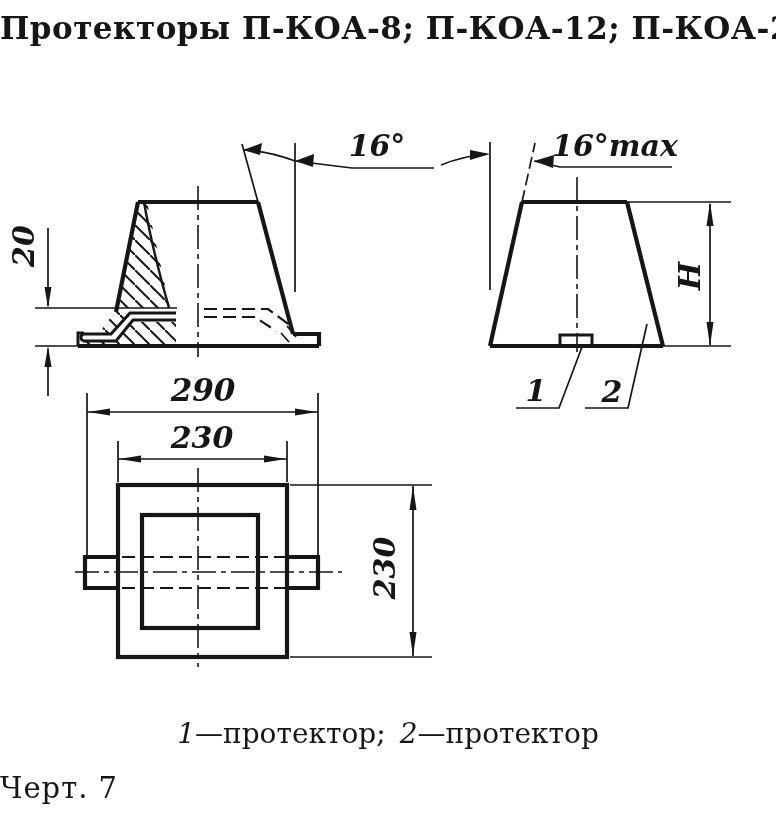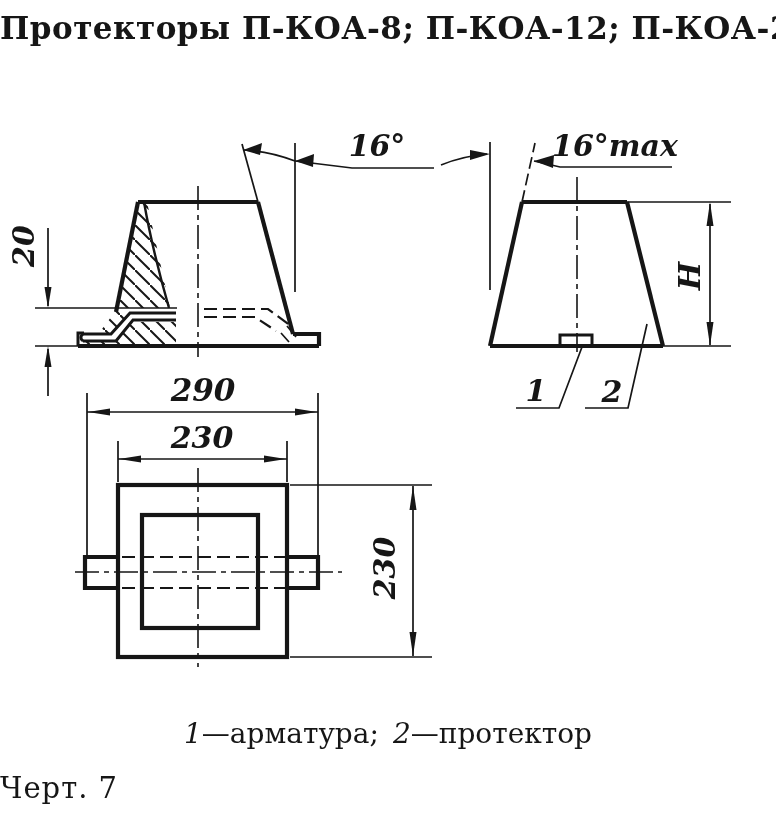--- a/index.html
+++ b/index.html
@@ -135,18 +135,18 @@
 
       <path class="ln w2" d="M 290,485 L 432,485 M 290,657 L 432,657"></path>
       <path class="ln w2" d="M 413,486 L 413,656"></path>
       <polygon class="arr" points="413,486 409.5,510 416.5,510"></polygon>
       <polygon class="arr" points="413,656 409.5,632 416.5,632"></polygon>
       <text class="dim" x="385" y="578" transform="rotate(-90 385 568)">230</text>
     </g>
   </svg>
 
   <div class="caption">
-    <span class="ref">1</span><span>—арматура;</span><span class="ref sp">2</span><span>—протектор</span>
+    <span class="ref">1</span><span>—протектор;</span><span class="ref sp">2</span><span>—протектор</span>
   </div>
 
   <div class="figlabel">Черт. 7</div>
 
 </div>
 
 </body></html>

